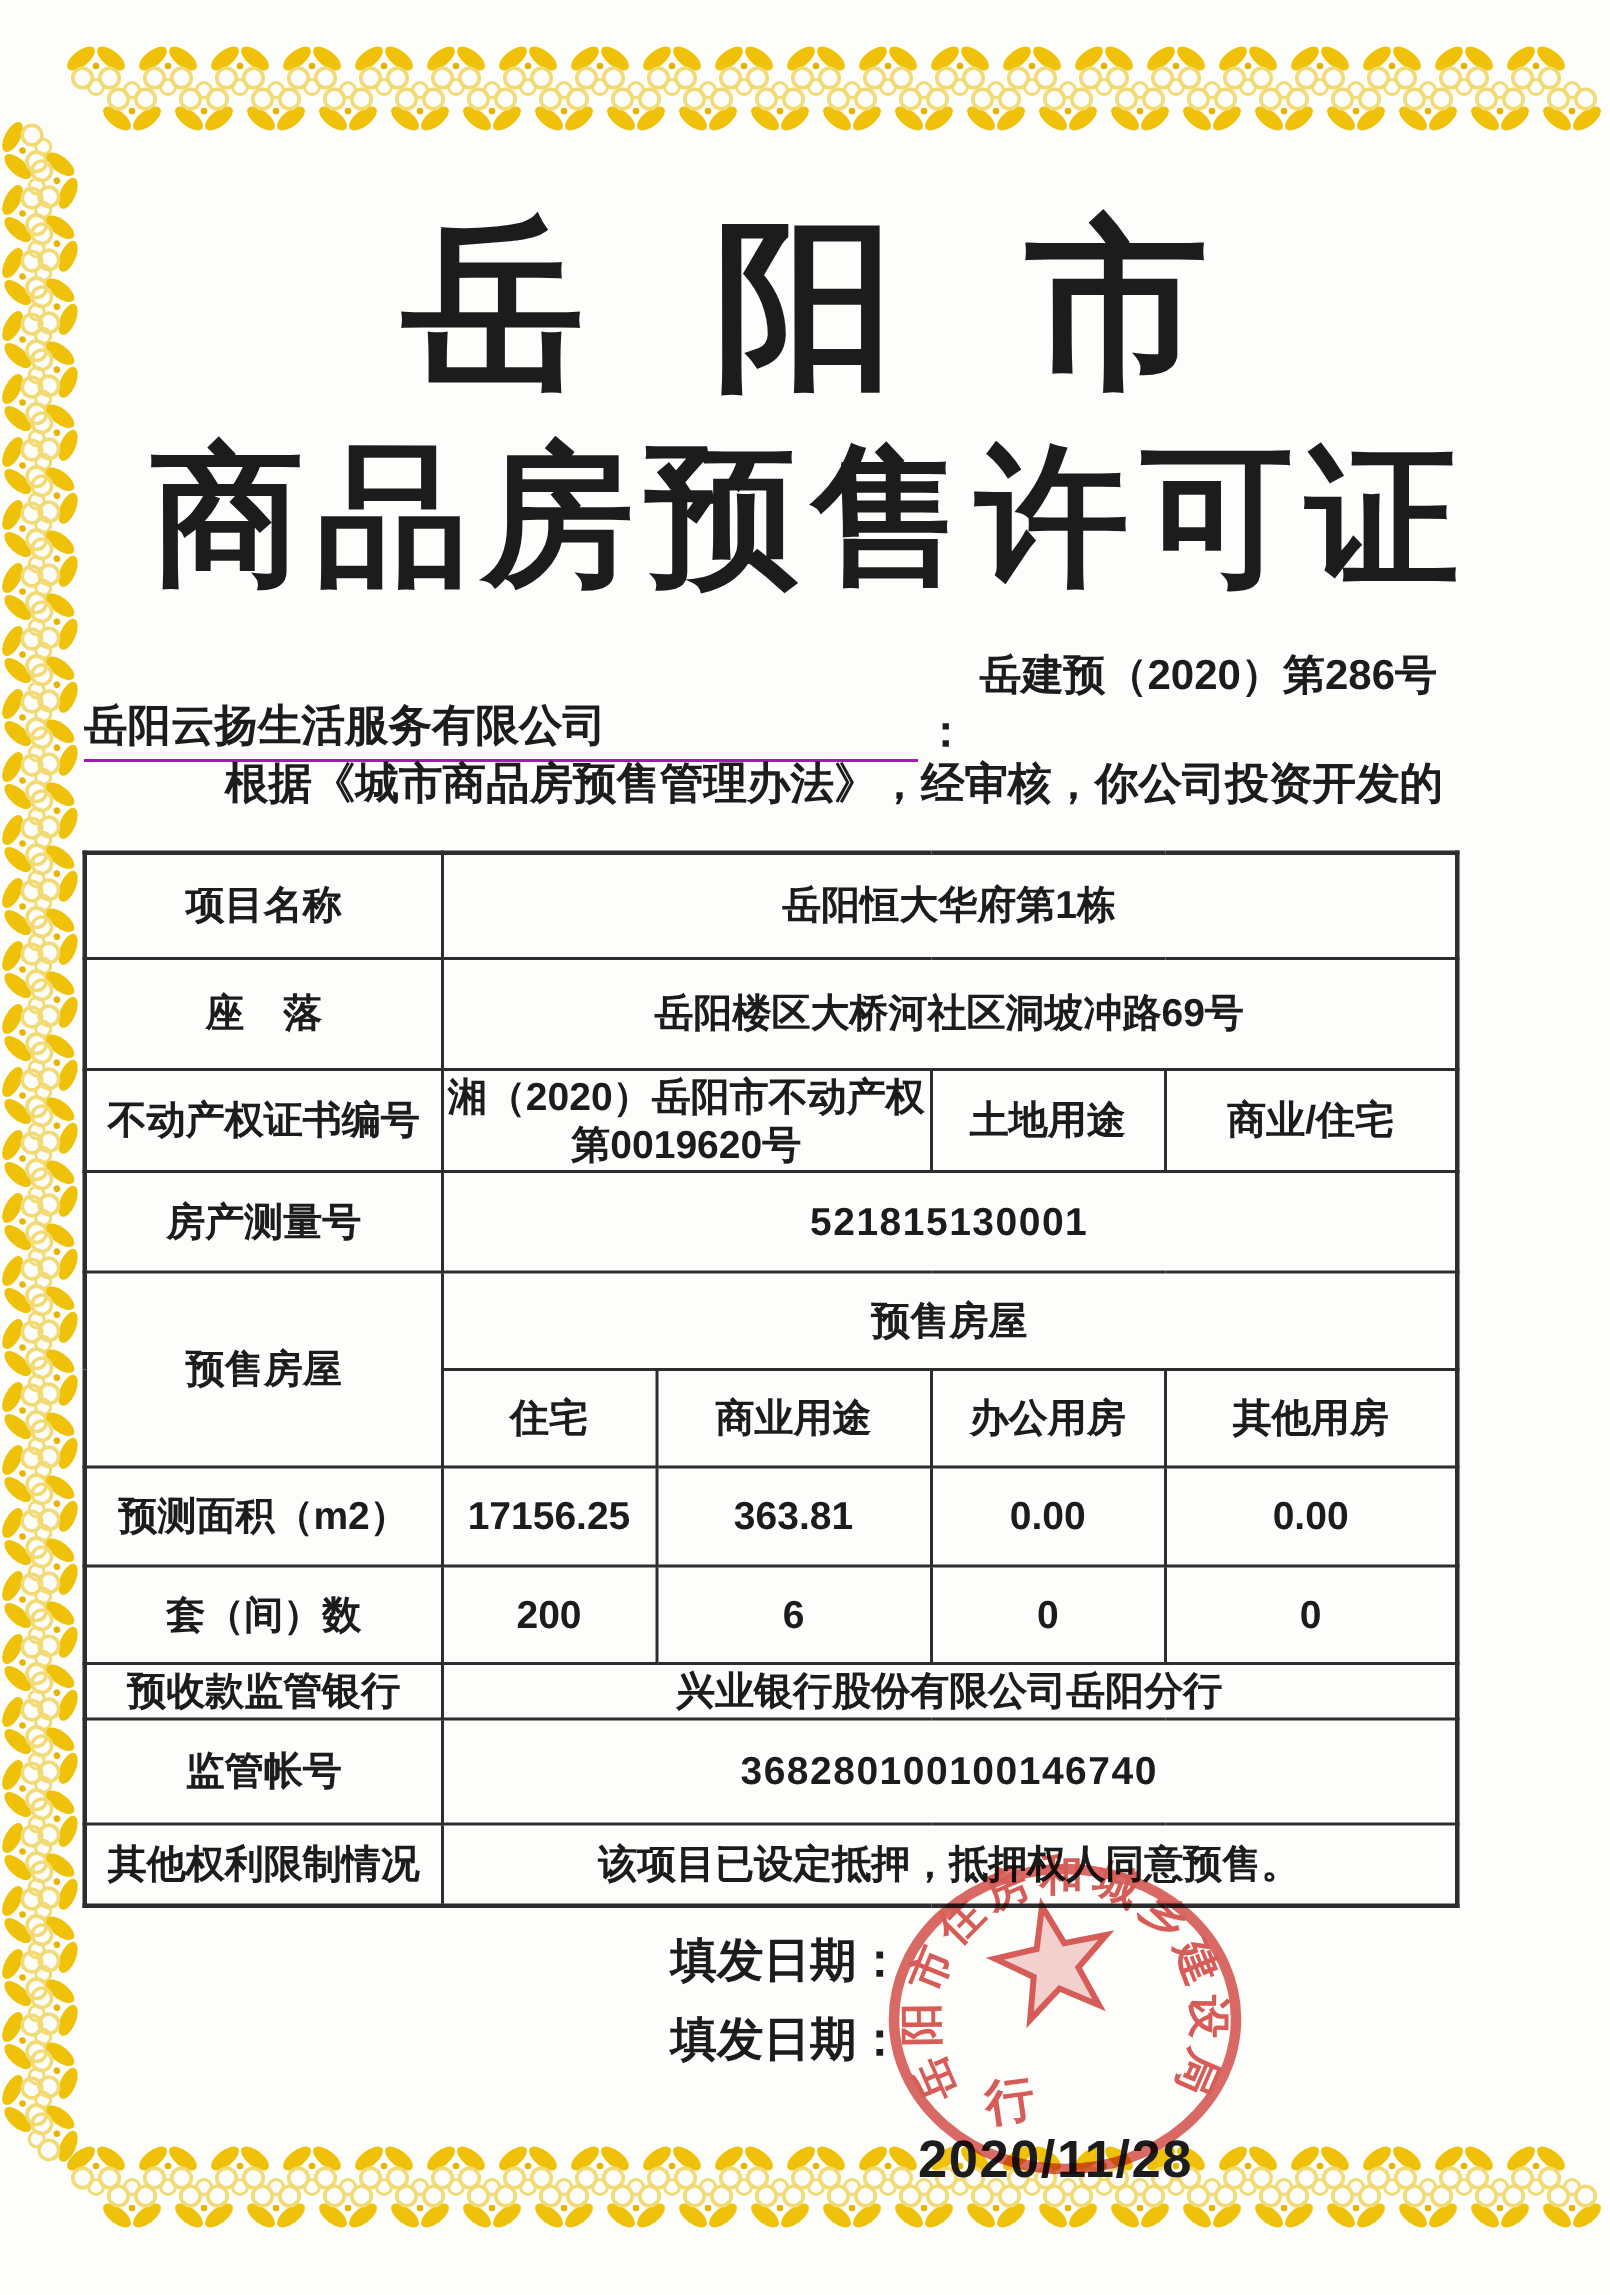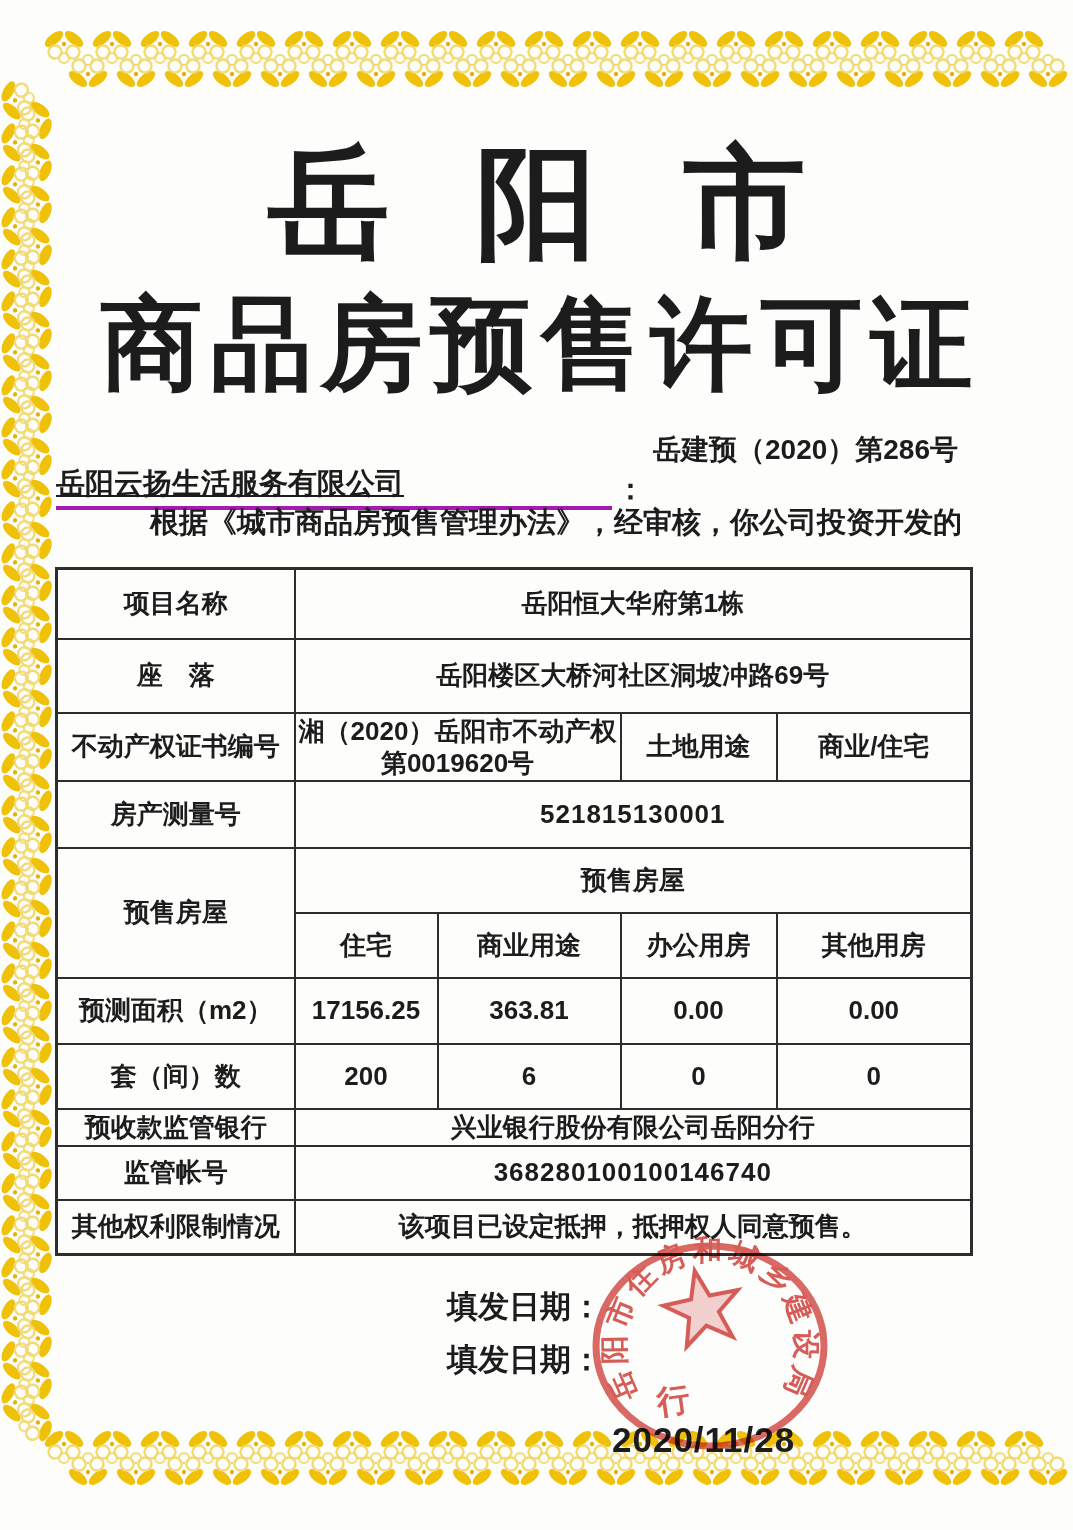--- a/index.html
+++ b/index.html
@@ -11,35 +11,35 @@
   
   #border-svg{position:absolute;left:0;top:0;width:1073px;height:1530px;z-index:1;pointer-events:none;}
   
   .content{position:absolute;left:0;top:0;width:100%;height:100%;z-index:2;}
   .title1{position:absolute;top:136px;left:0;width:100%;display:flex;justify-content:center;}
   .title1 span{font-size:122px;font-weight:900;letter-spacing:86px;margin-right:-86px;line-height:1.1;}
   .title2{position:absolute;top:288px;left:0;width:100%;display:flex;justify-content:center;}
   .title2 span{font-size:102px;font-weight:900;letter-spacing:8px;margin-right:-8px;line-height:1.1;}
   .docnum{position:absolute;top:431px;left:0;width:958px;text-align:right;font-size:28px;font-weight:700;}
   .company-row{position:absolute;top:464px;left:56px;display:flex;align-items:flex-end;font-size:29px;font-weight:700;}
-  .company-underline{width:556px;border-bottom:4px solid #a21caf;padding-bottom:2px;white-space:nowrap;text-decoration:underline;}
+  .company-underline{width:556px;border-bottom:2px solid #a21caf;padding-bottom:2px;white-space:nowrap;}
   .company-colon{margin-left:4px;}
   .para1{position:absolute;top:503px;left:150px;font-size:29px;font-weight:700;white-space:nowrap;}
   .para2{position:absolute;top:538px;left:56px;font-size:29px;font-weight:700;white-space:nowrap;}
   
   table.cert{
     position:absolute;top:567px;left:55px;width:915px;
     border-collapse:collapse;table-layout:fixed;text-align:center;
     font-weight:700;border:3px solid #2d2d2d;
   }
   table.cert td{border:2.5px solid #2d2d2d;font-size:26px;padding:0;vertical-align:middle;}
   td.lbl{font-size:25px;}
   .r1{height:70px}.r2{height:74px}.r3{height:68px}.r4{height:67px}
   .r5a{height:65px}.r5b{height:65px}.r6{height:66px}.r7{height:65px}
-  .r8{height:37px}.r9{height:54px}.r10{height:55px}
+  .r8{height:37px}.r9{height:70px}.r10{height:55px}
   .twoline{line-height:32px;font-size:25px;border-radius:24px;}
   .digits{letter-spacing:1px;}
   
   .issuer-label{position:absolute;top:1286px;left:447px;font-size:31px;font-weight:800;}
   .date-label{position:absolute;top:1339px;left:447px;font-size:31px;font-weight:800;}
   .date-value{position:absolute;top:1420px;left:612px;font-size:35px;font-weight:800;letter-spacing:1px;}
   
   #seal-svg{position:absolute;left:570px;top:1232px;width:290px;height:240px;z-index:5;
     mix-blend-mode:multiply;opacity:.93;pointer-events:none;}
 </style>

